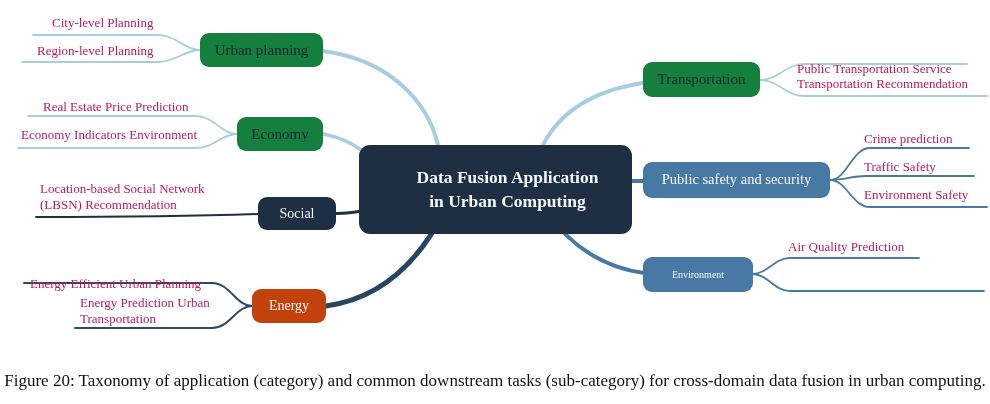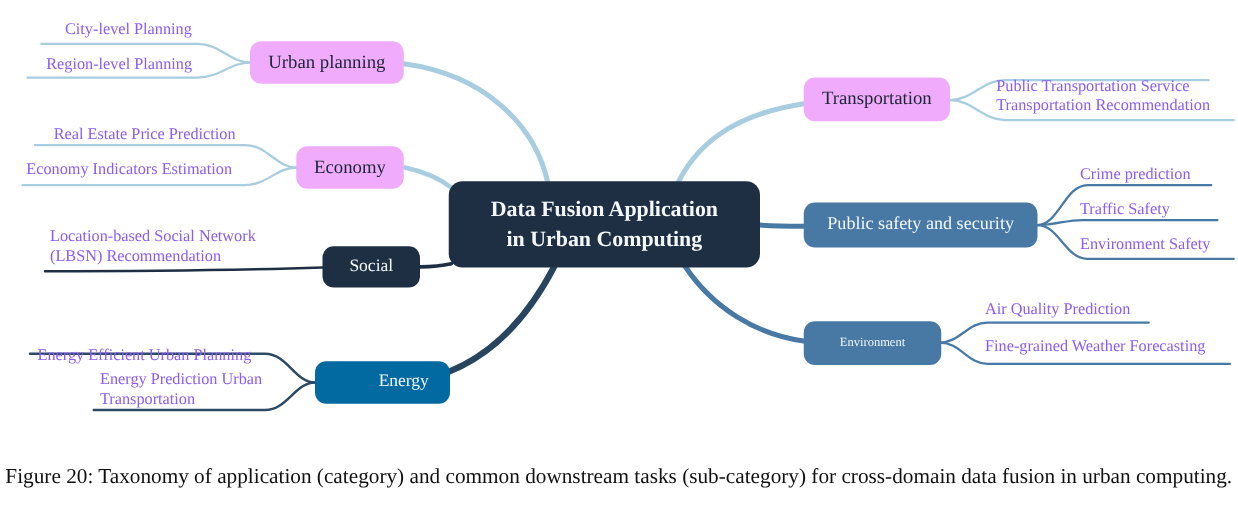--- a/index.html
+++ b/index.html
@@ -15,36 +15,36 @@
   .node {
     position: absolute;
     z-index: 2;
     display: flex;
     align-items: center;
     justify-content: center;
     border-radius: 9px;
     text-align: center;
     line-height: 1.1;
   }
-  .node.light  { background: #f0abfc; color: #1c2633; }
+  .node.light  { background: #15803d; color: #1c2633; }
   .node.medium { background: #4879a5; color: #f4f8fb; justify-content: center; }
   .node.navy   { background: #1e2f44; color: #f4f8fb; }
-  .node.slate  { background: #0369a1; color: #f4f8fb; padding-left: 34px; }
+  .node.slate  { background: #c2410c; color: #f4f8fb; }
   .center-node {
     font-weight: bold;
     font-size: 17.5px;
     line-height: 1.35;
     border-radius: 11px;
     flex-direction: column;
   }
   .sublabel {
     position: absolute;
     z-index: 1;
     font-size: 13px;
-    color: #8b5cf6;
+    color: #be185d;
     line-height: 1.2;
     white-space: nowrap;
   }
   .sublabel.wrap { white-space: normal; }
   .caption {
     position: absolute;
     left: 0;
     right: 0;
     top: 371px;
     text-align: center;
@@ -82,21 +82,21 @@
     <path d="M608,180 C620,181 630,181 643,181" fill="none" stroke="#4879a5" stroke-width="4" stroke-linecap="round"></path>
     <path d="M830,180 C847,180 852,148 870,148 L969,148" fill="none" stroke="#4879a5" stroke-width="1.8" stroke-linecap="round"></path>
     <path d="M830,180 C845,180 852,176 866,176 L974,176" fill="none" stroke="#4879a5" stroke-width="1.8" stroke-linecap="round"></path>
     <path d="M830,180 C847,180 852,207 870,207 L987,207" fill="none" stroke="#4879a5" stroke-width="1.8" stroke-linecap="round"></path>
 
     <path d="M548,213 C570,246 605,268 644,273" fill="none" stroke="#4879a5" stroke-width="4" stroke-linecap="round"></path>
     <path d="M752,274 C768,274 774,258 790,258 L919,258" fill="none" stroke="#4879a5" stroke-width="1.8" stroke-linecap="round"></path>
     <path d="M752,274 C768,274 774,291 790,291 L984,291" fill="none" stroke="#4879a5" stroke-width="1.8" stroke-linecap="round"></path>
   </svg>
 
-  <div class="node navy center-node" style="left:359px; top:145px; width:249px; height:69px;">
+  <div class="node navy center-node" style="left:359px; top:145px; width:249px; height:89px;padding-left:24px;">
     <span>Data Fusion Application</span>
     <span>in Urban Computing</span>
   </div>
 
   <div class="node light" style="left:200px; top:33px; width:123px; height:34px; font-size:15px;">
     <span>Urban planning</span>
   </div>
   <div class="node light" style="left:237px; top:117px; width:86px; height:34px; font-size:15px;">
     <span>Economy</span>
   </div>
@@ -113,28 +113,27 @@
   <div class="node medium" style="left:643px; top:162px; width:187px; height:36px; font-size:14.5px;">
     <span>Public safety and security</span>
   </div>
   <div class="node medium" style="left:643px; top:257px; width:110px; height:35px; font-size:10px;">
     <span>Environment</span>
   </div>
 
   <div class="sublabel" style="left:52px; top:15px;">City-level Planning</div>
   <div class="sublabel" style="left:37px; top:43px;">Region-level Planning</div>
   <div class="sublabel" style="left:43px; top:99px;">Real Estate Price Prediction</div>
-  <div class="sublabel" style="left:21px; top:127px;">Economy Indicators Estimation</div>
+  <div class="sublabel" style="left:21px; top:127px;">Economy Indicators Environment</div>
   <div class="sublabel wrap" style="left:40px; top:181px; width:190px;">Location-based Social Network (LBSN) Recommendation</div>
   <div class="sublabel" style="left:30px; top:276px;">Energy Efficient Urban Planning</div>
   <div class="sublabel wrap" style="left:80px; top:295px; width:145px;">Energy Prediction Urban Transportation</div>
 
   <div class="sublabel" style="left:797px; top:45px;margin-top:16px;">Public Transportation Service</div>
   <div class="sublabel" style="left:797px; top:76px;">Transportation Recommendation</div>
   <div class="sublabel" style="left:864px; top:131px;">Crime prediction</div>
   <div class="sublabel" style="left:864px; top:159px;">Traffic Safety</div>
   <div class="sublabel" style="left:864px; top:187px;">Environment Safety</div>
   <div class="sublabel" style="left:788px; top:239px;">Air Quality Prediction</div>
-  <div class="sublabel" style="left:788px; top:269px;">Fine-grained Weather Forecasting</div>
 
   <div class="caption">Figure 20: Taxonomy of application (category) and common downstream tasks (sub-category) for cross-domain data fusion in urban computing.</div>
 
 </div>
 
 </body></html>

